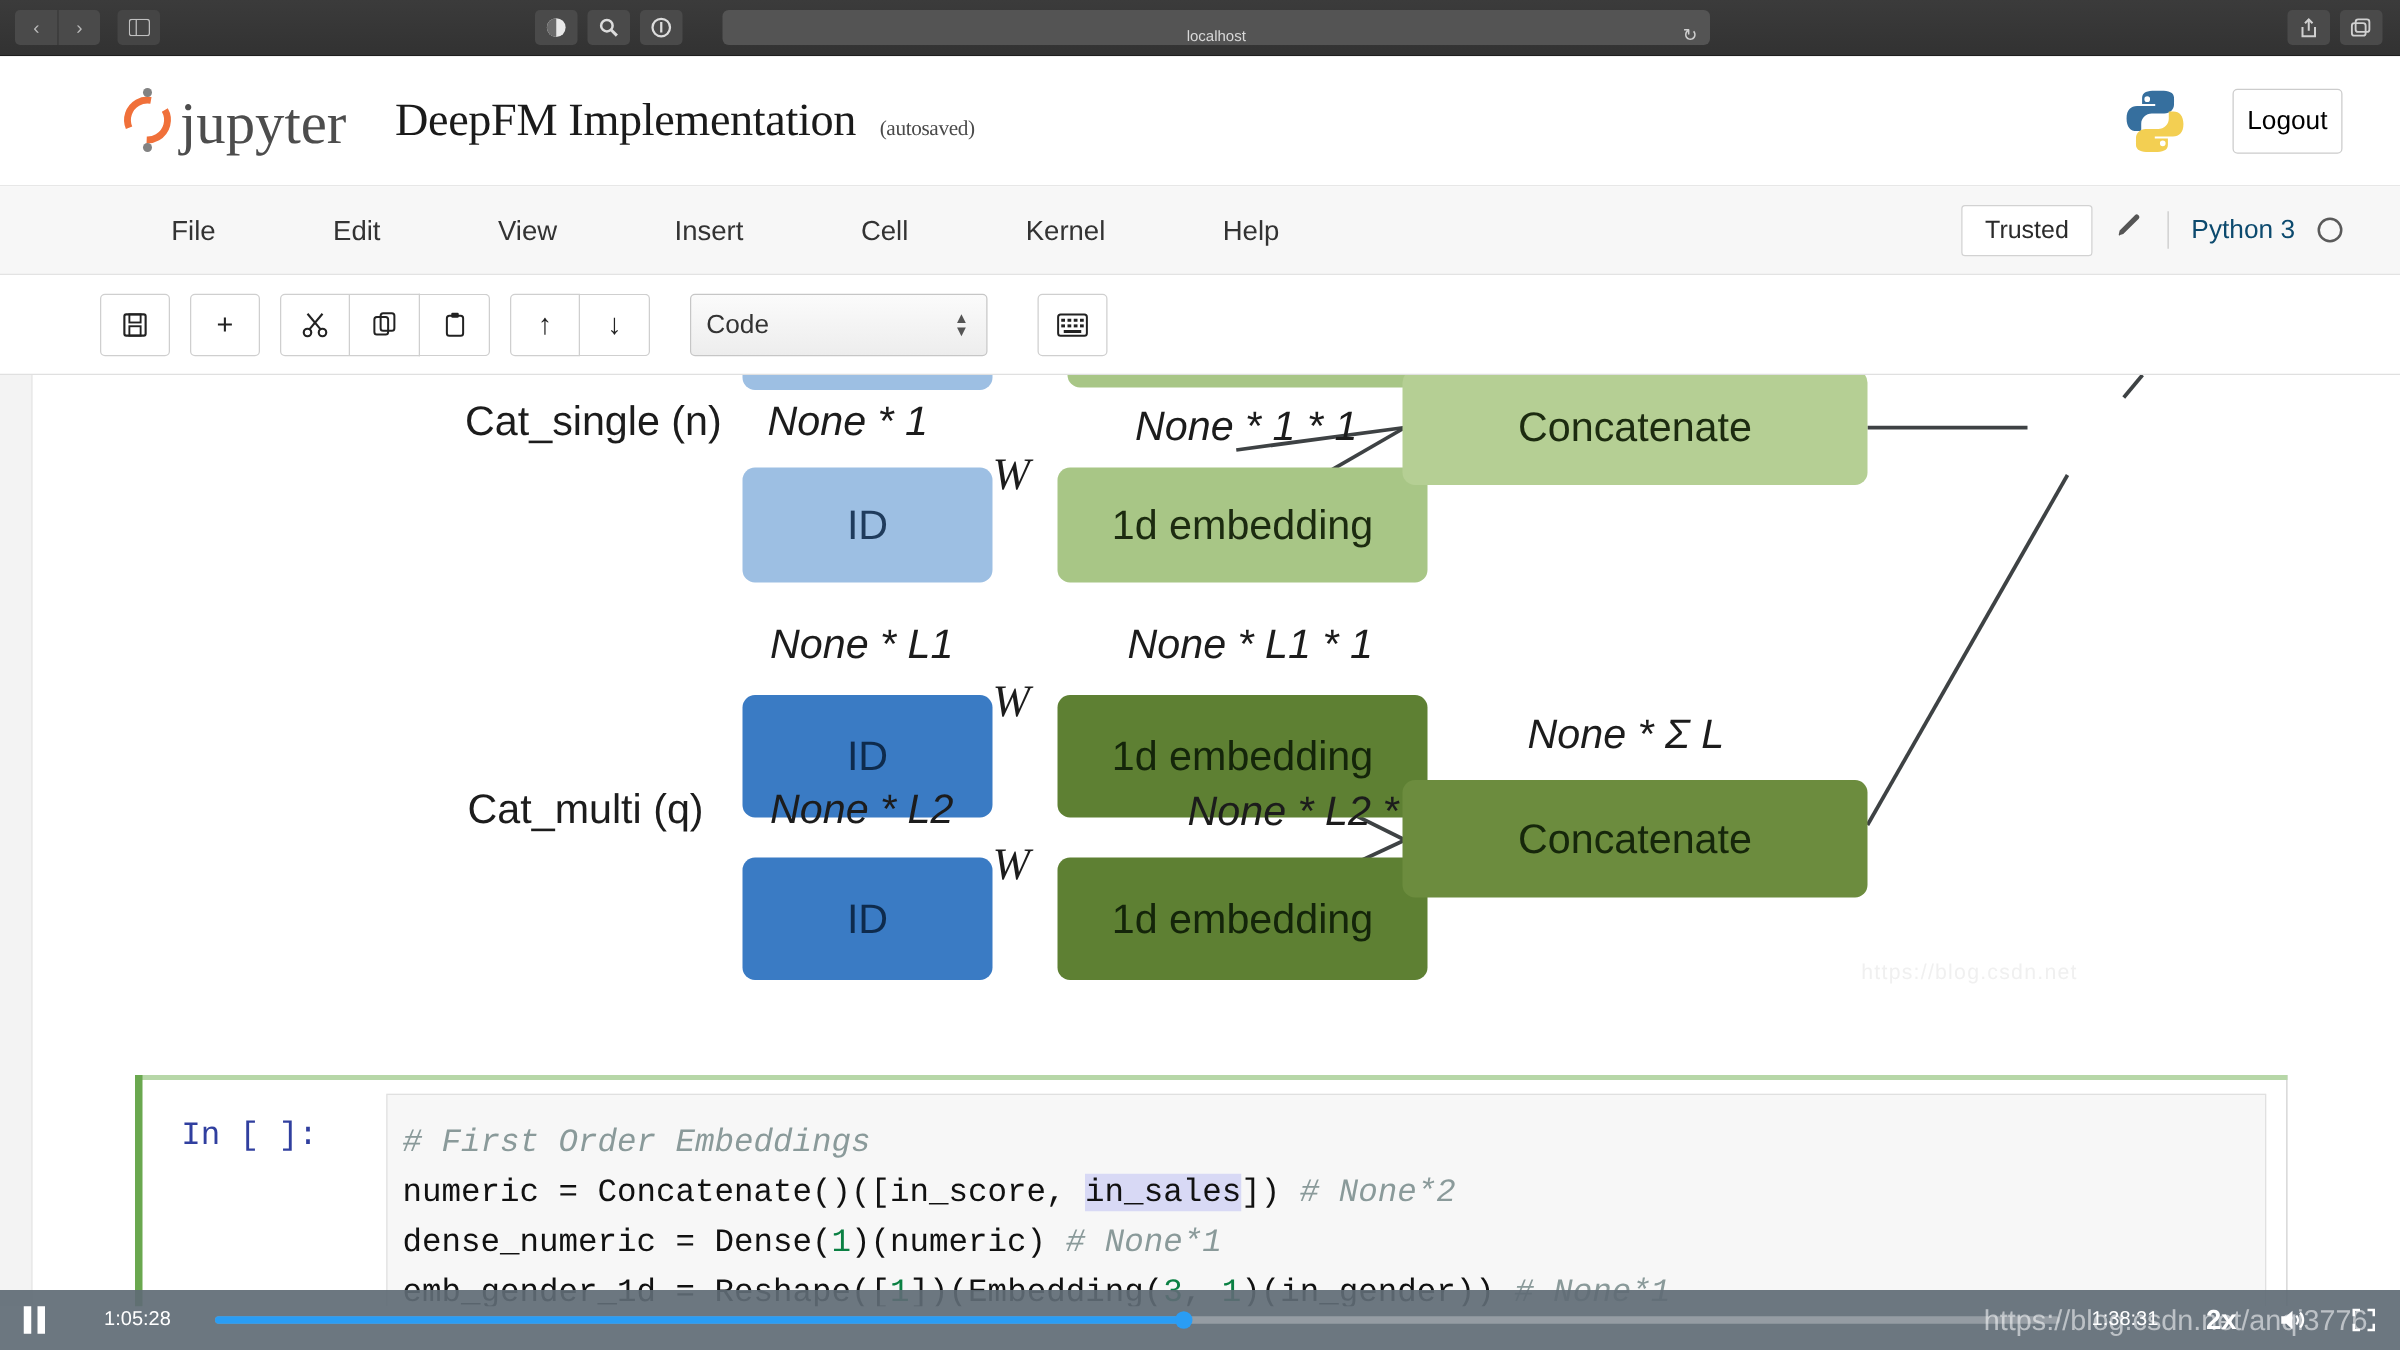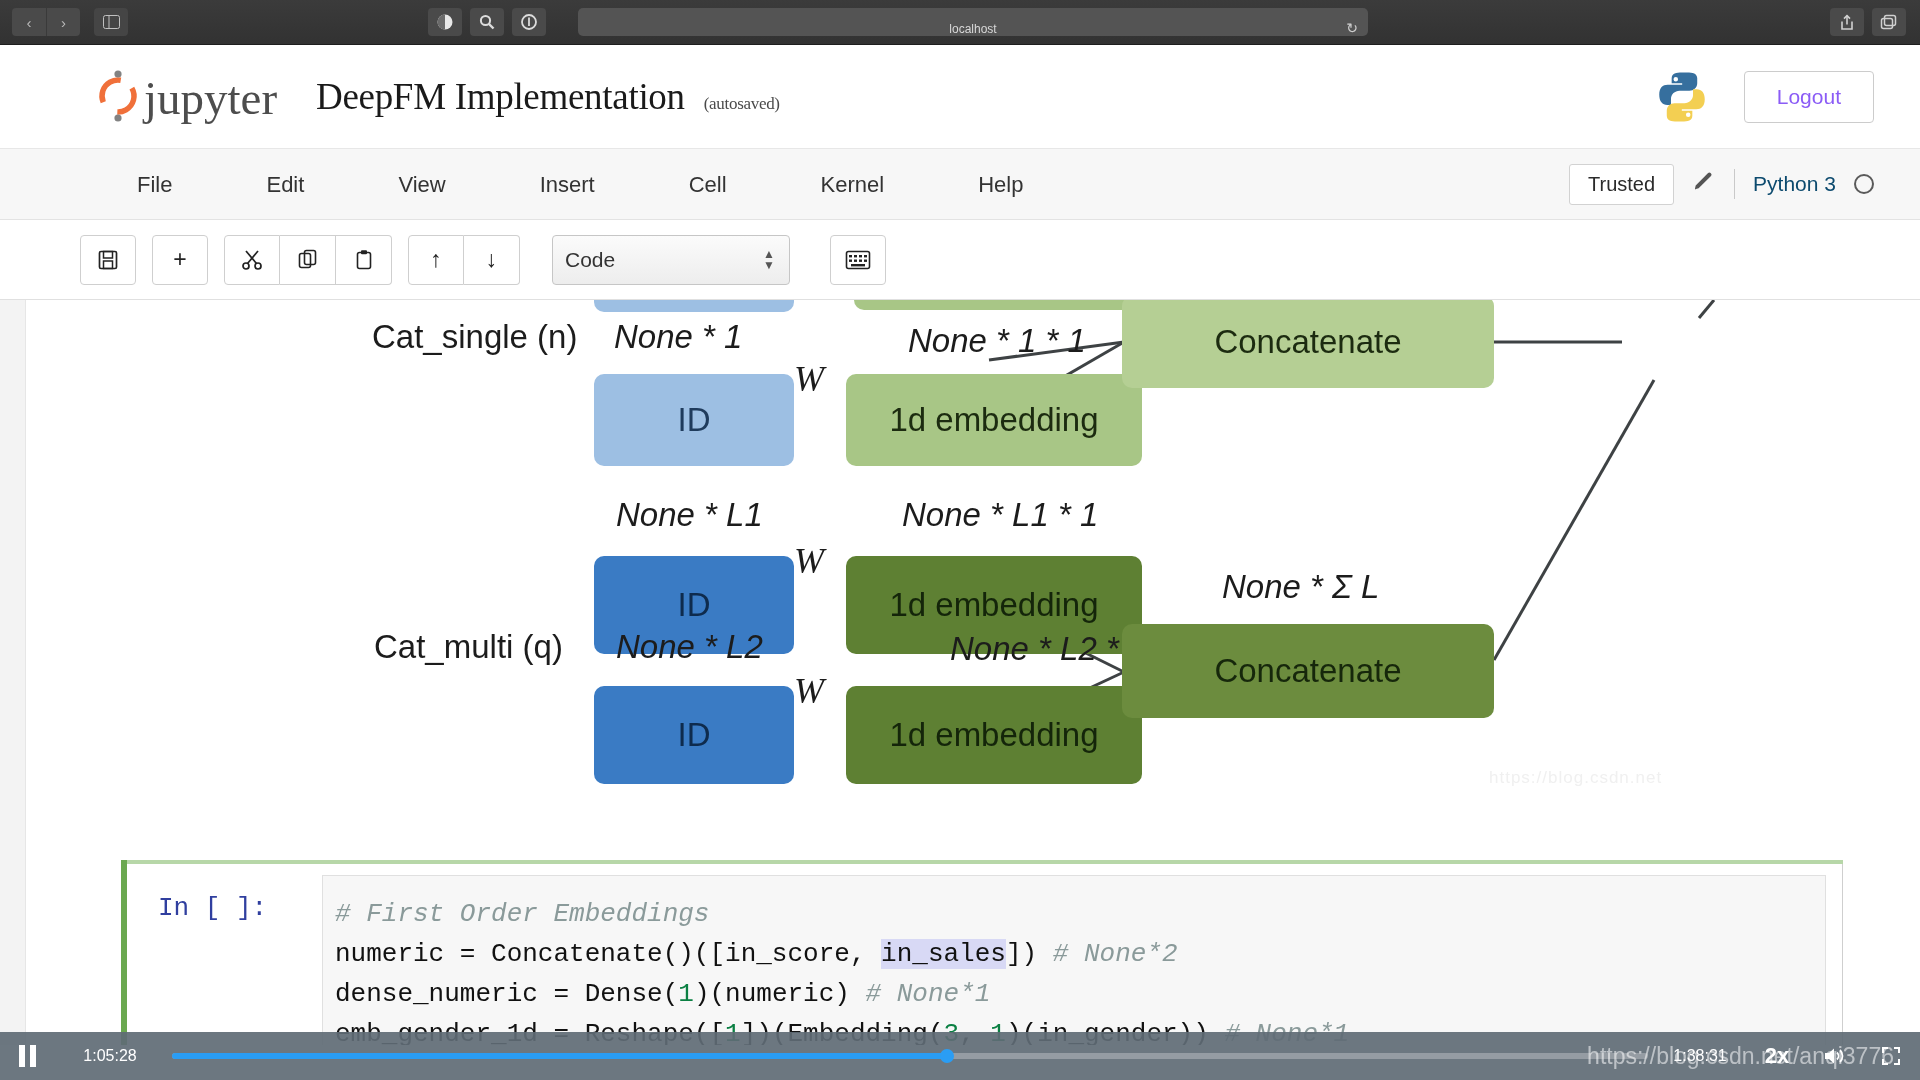--- a/index.html
+++ b/index.html
@@ -53,21 +53,21 @@
     font-family: "Liberation Serif", serif; font-weight: 400;
     letter-spacing: -0.3px;
   }
   .jp-autosave { font-size: 17px; color: #4a4a4a; margin-left: 10px; }
   .jp-header-right {
     position: absolute; right: 46px; display: flex; align-items: center; gap: 34px;
   }
   .py-logo { width: 56px; height: 56px; }
   .logout-btn {
     border: 1px solid #cccccc; border-radius: 4px;
-    padding: 13px 32px; font-size: 21px; color: #8b5cf6;
+    padding: 13px 11px; font-size: 21px; color: #000000;
     background: #fff;
   }
 
   
   .jp-menubar {
     position: absolute; top: 149px; left: 0; width: 1920px; height: 71px;
     background: #f7f7f7; border-bottom: 1px solid #e3e3e3;
     display: flex; align-items: center;
   }
   .menu-items { margin-left: 110px; display: flex; gap: 40px; }
@@ -156,21 +156,21 @@
     position: absolute; font-style: italic;
     font-family: "Liberation Serif", serif; color: #1c1c1c;
   }
   .diagram-watermark {
     position: absolute; left: 1395px; top: 468px;
     font-size: 17px; color: #f0f0f0; letter-spacing: 1px; white-space: nowrap;
   }
 
   
   .code-cell {
-    position: absolute; left: 121px; top: 560px; width: 1722px; height: 200px;
+    position: absolute; left: 108px; top: 560px; width: 1722px; height: 200px;
     background: #fff; border: 1px solid #cfcfcf;
   }
   .code-cell .sel-bar {
     position: absolute; left: -1px; top: -1px; bottom: -1px; width: 6px;
     background: #6aa84f;
   }
   .code-cell .sel-top, .code-cell .sel-bottom {
     position: absolute; left: -1px; right: -1px; height: 4px; background: #b7d7a8;
   }
   .code-cell .sel-top { top: -1px; }

